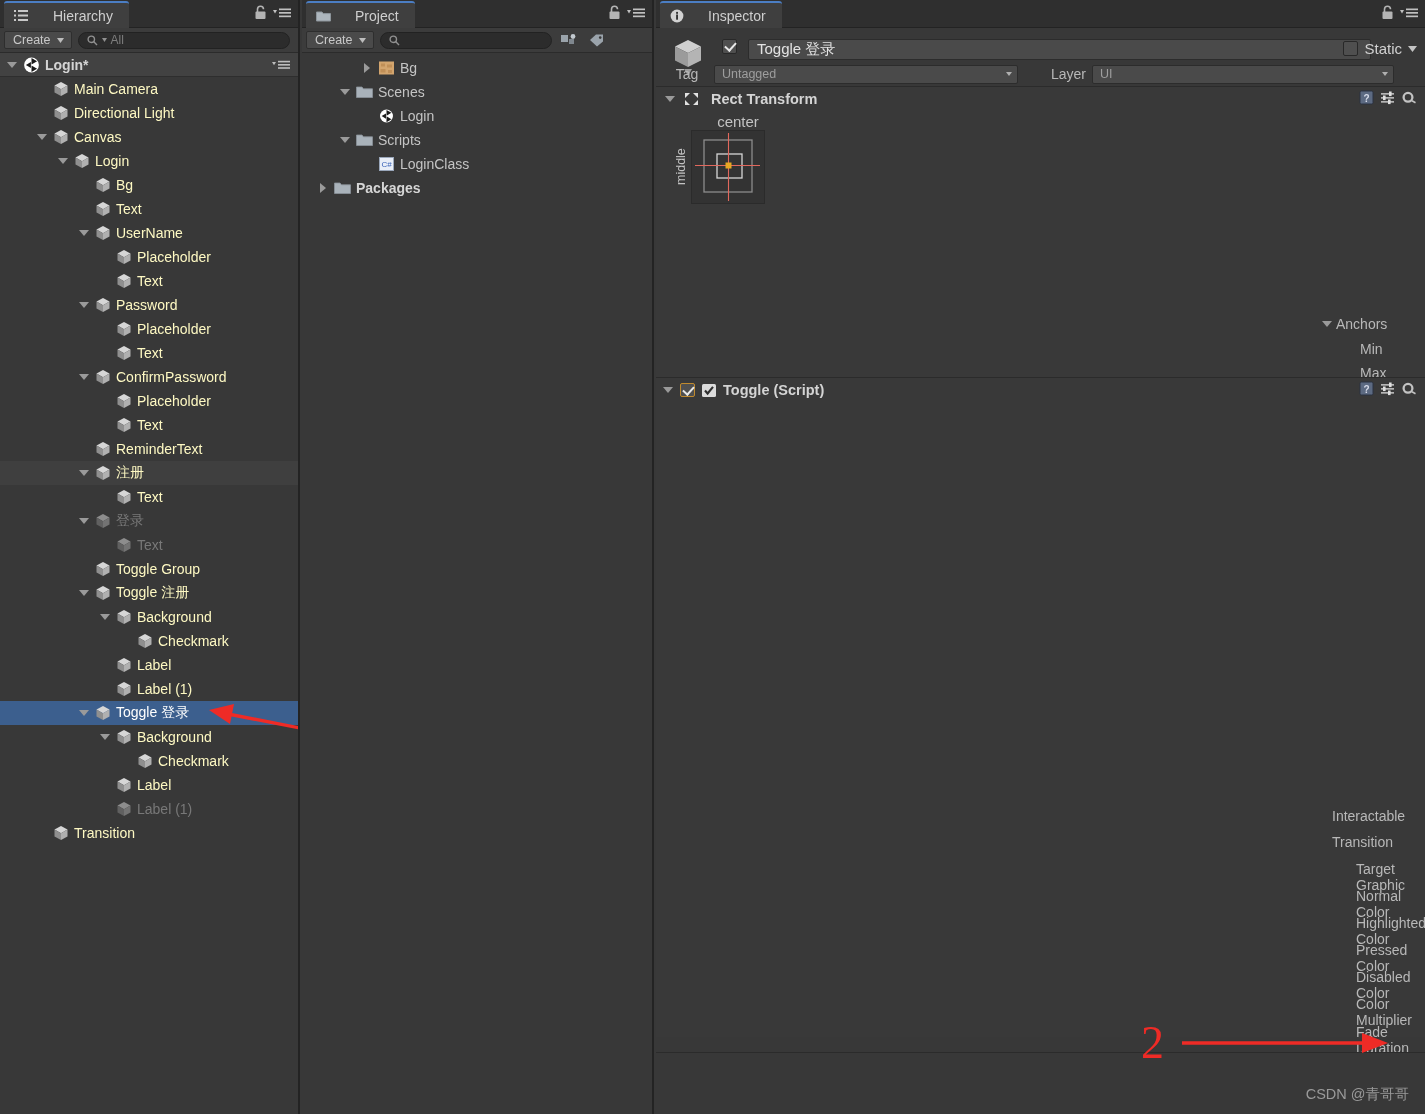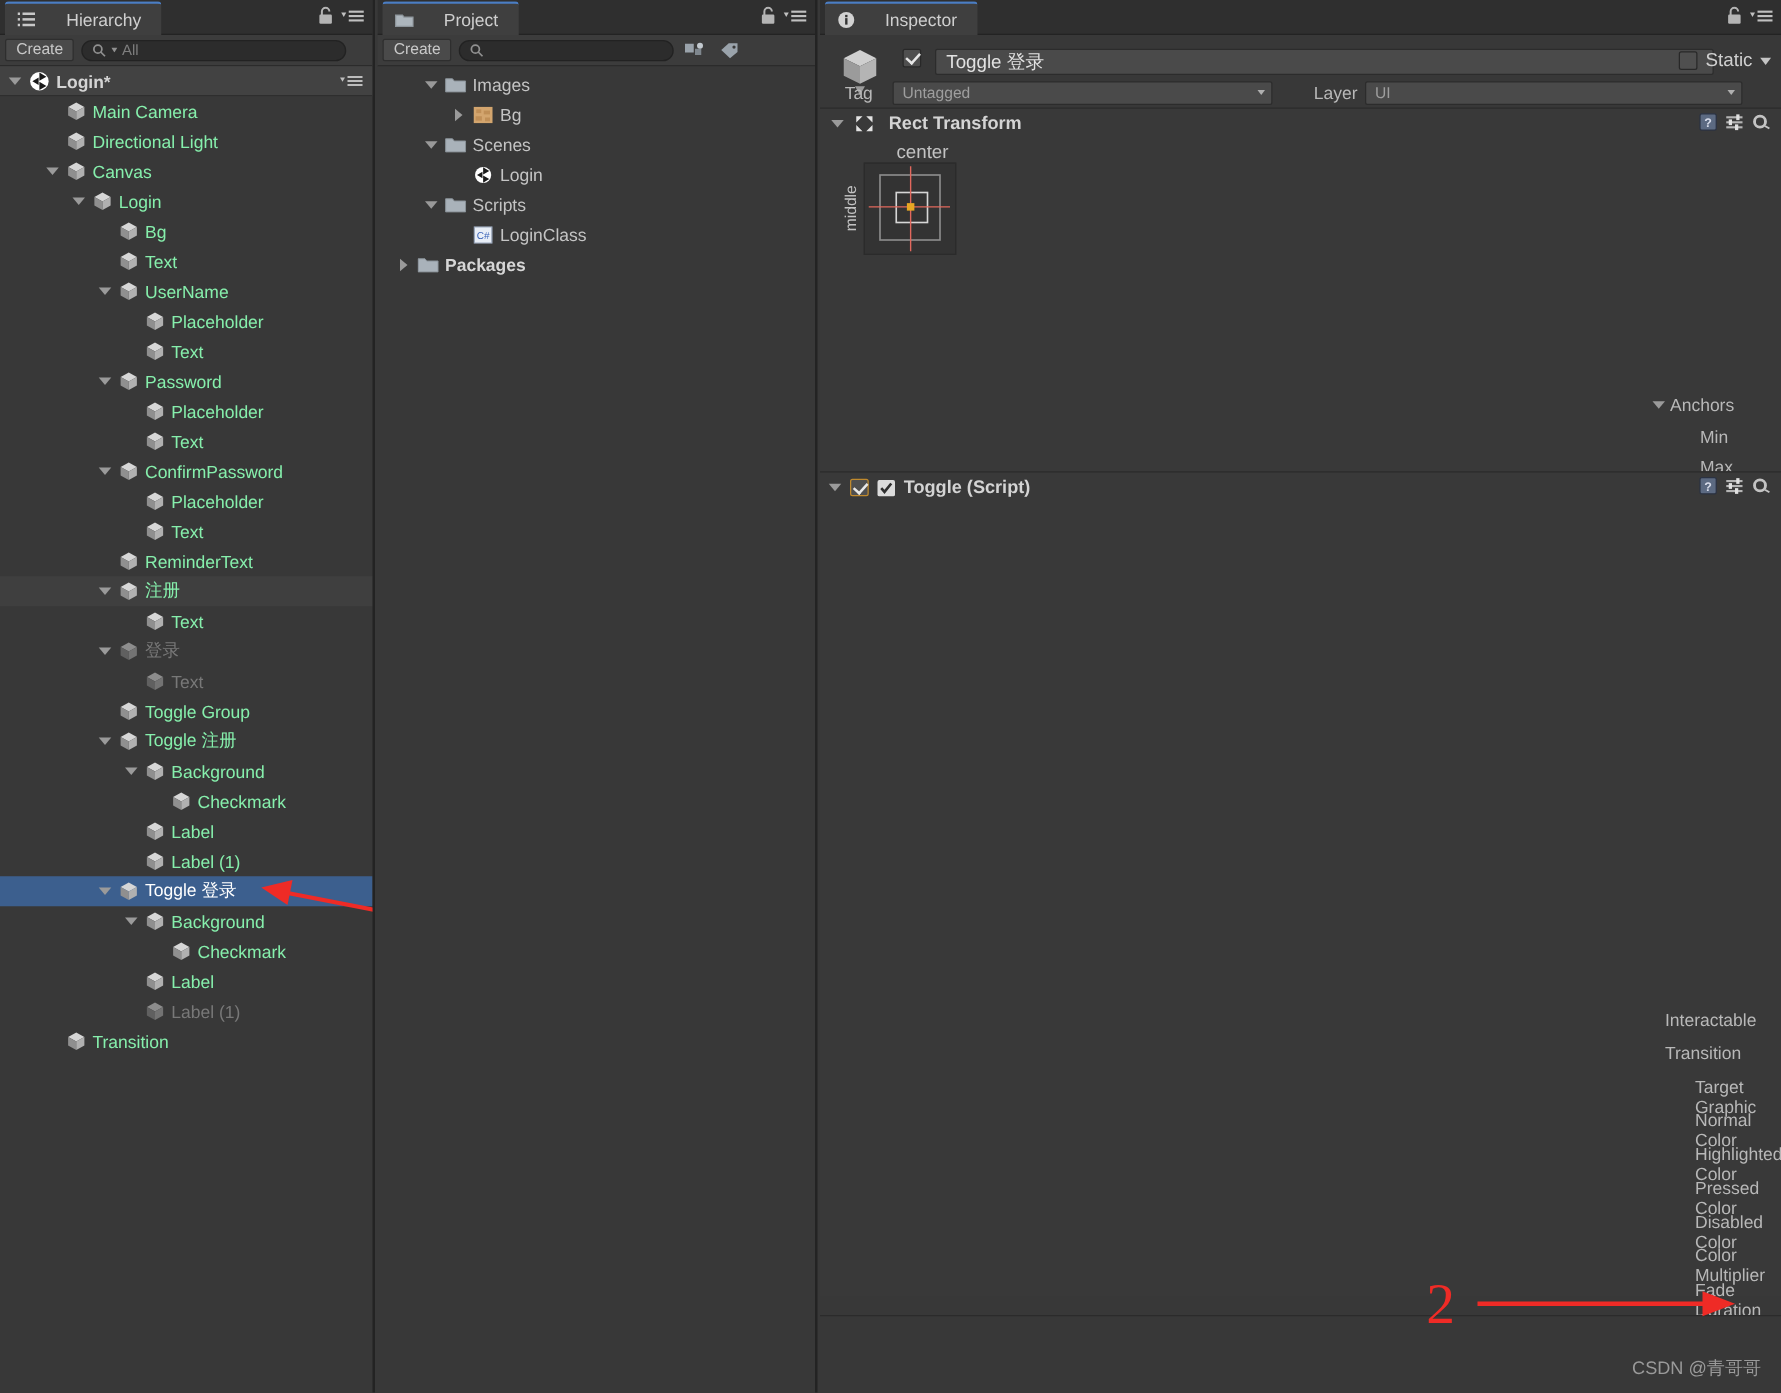--- a/index.html
+++ b/index.html
@@ -14,32 +14,32 @@
           border-bottom:1px solid #232323;}
   .tab{position:absolute;left:4px;top:1px;height:27px;padding:0 16px 0 10px;
        background:#3f3f3f;display:flex;align-items:center;gap:24px;
        border-top:2px solid #4b7ec4;border-radius:3px 3px 0 0;color:#cfcfcf;
        font-size:14px;}
   .tabright{position:absolute;right:6px;top:5px;display:flex;align-items:center;gap:5px;}
   .toolrow{height:25px;background:#3c3c3c;display:flex;align-items:center;
            gap:6px;padding:0 4px;border-bottom:1px solid #2b2b2b;}
   .createbtn{height:18px;padding:0 7px 0 8px;background:#4a4a4a;border:1px solid #2e2e2e;
              border-radius:2px;display:flex;align-items:center;gap:6px;color:#c8c8c8;
-             font-size:12.5px;flex-direction:column;}
+             font-size:12.5px;}
   .srch{height:17px;background:#2c2c2c;border:1px solid #222;border-radius:9px;
         display:flex;align-items:center;padding:0 8px;gap:4px;color:#7e7e7e;font-size:12px;}
   .iconbtn{width:22px;height:19px;display:flex;align-items:center;justify-content:center;}
 
   
   #hier{left:0;top:0;width:300px;height:1114px;border-right:2px solid #232323;}
   .scenerow{height:24px;background:#424242;display:flex;align-items:center;
             padding-left:6px;gap:5px;border-bottom:1px solid #2e2e2e;
             font-weight:bold;color:#d4d4d4;font-size:14px;position:relative;}
   .treerow{height:24px;display:flex;align-items:center;gap:5px;font-size:14px;
-           color:#86efac;position:relative;white-space:nowrap;}
+           color:#fef9c3;position:relative;white-space:nowrap;}
   .treerow.sel{background:#3c5f8e;color:#ffffff;}
   .treerow.hl{background:#3f3f3f;}
   .treerow.dim{color:#787878;}
   .tri{width:12px;height:12px;flex:0 0 12px;position:relative;}
   .tri.down::after{content:"";position:absolute;left:1px;top:3px;
       border-left:5px solid transparent;border-right:5px solid transparent;
       border-top:6px solid #9a9a9a;}
   .tri.right::after{content:"";position:absolute;left:3px;top:1px;
       border-top:5px solid transparent;border-bottom:5px solid transparent;
       border-left:6px solid #9a9a9a;}
@@ -522,28 +522,20 @@
     <div class="iconbtn">
       <svg width="18" height="15">
         <path d="M2 7 L8 1.5 H15 V8.5 L9 13.5 Z" fill="#9aa3ab"></path>
         <circle cx="12.2" cy="4.6" r="1.3" fill="#393939"></circle>
       </svg>
     </div>
   </div>
 
   <div id="proj-tree" style="padding-top:3px;">
       <div class="prow">
-        <span style="width:32px;flex:0 0 32px;"></span>
-        <span class="tri down"></span>
-        <svg class="fold" viewBox="0 0 17 14">
-      <path d="M0.5 2 H6 L7.4 3.8 H16.5 V12.5 H0.5 Z" fill="#a9b2ba" stroke="#8a9299" stroke-width="0.8"></path>
-        </svg>
-        <span>Images</span>
-      </div>
-      <div class="prow">
         <span style="width:54px;flex:0 0 54px;"></span>
         <span class="tri right"></span>
         <svg class="fold" viewBox="0 0 17 14">
       <rect x="1" y="0.5" width="15" height="13" fill="#d3a56e"></rect>
       <rect x="3" y="2.5" width="4" height="3" fill="#c08f57"></rect>
           <rect x="9" y="3.5" width="5" height="3" fill="#c08f57"></rect>
       <rect x="2.5" y="8" width="5" height="3.5" fill="#c08f57"></rect>
           <rect x="10" y="9" width="4" height="3" fill="#c08f57"></rect>
         </svg>
         <span>Bg</span>

